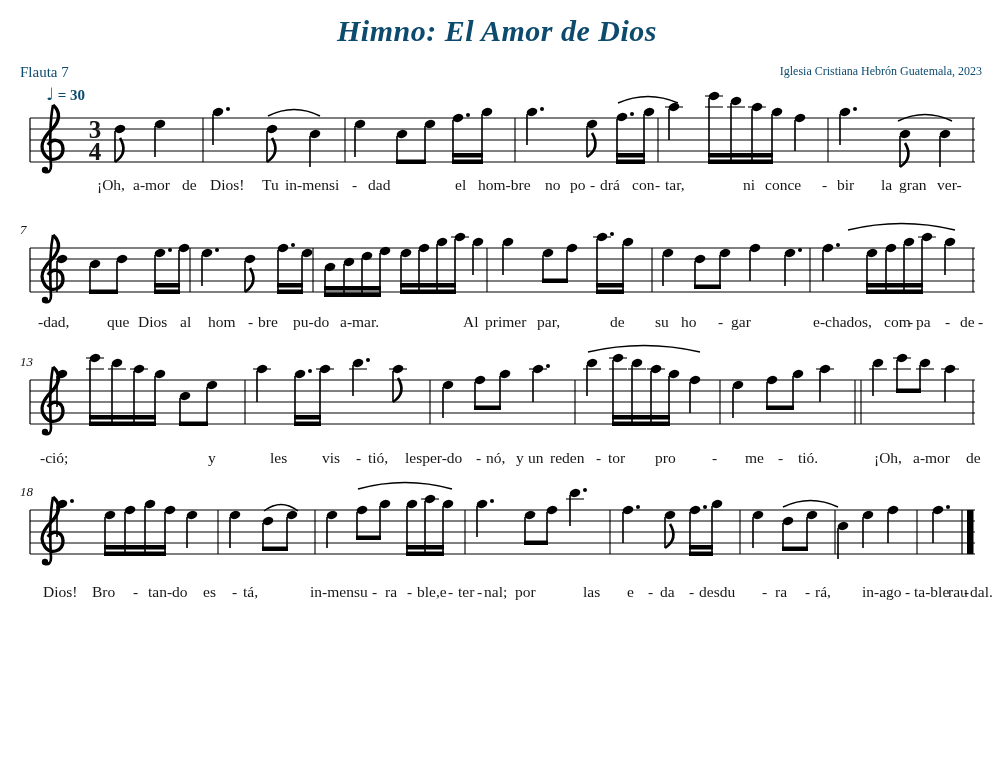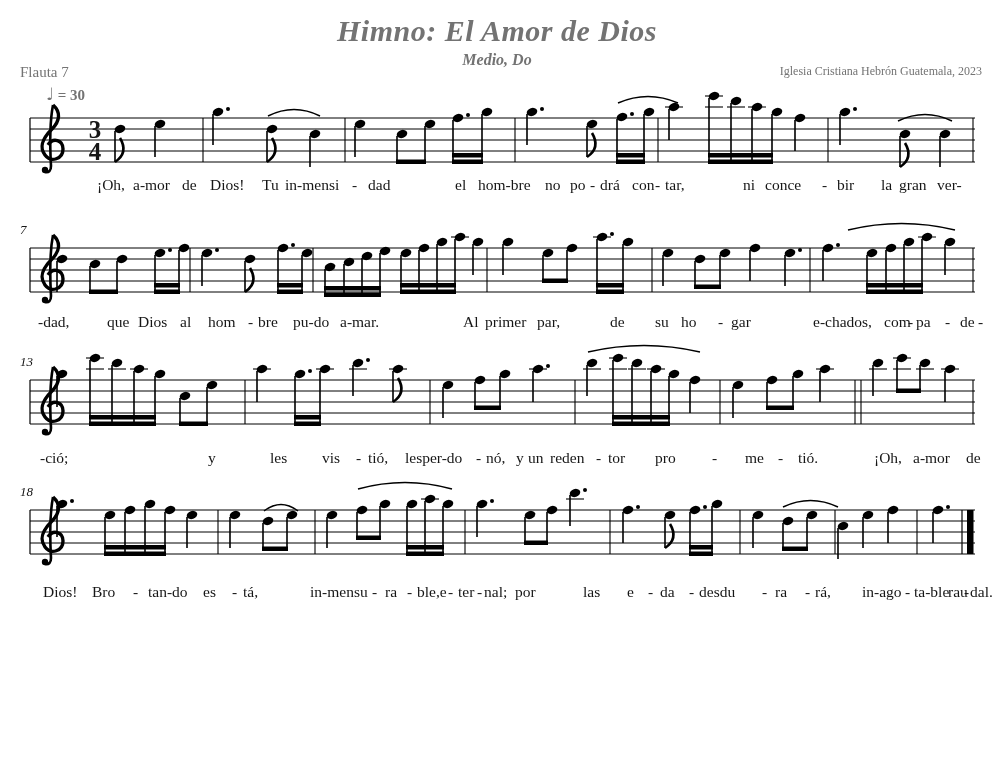--- a/index.html
+++ b/index.html
@@ -1,33 +1,32 @@
 <!DOCTYPE html>
 <html><head>
 <meta charset="utf-8">
 <style>
   html,body{margin:0;padding:0;background:#ffffff;}
   .page{position:relative;width:994px;height:768px;background:#fff;
-        font-family:"Liberation Serif",serif;color:#737373;overflow:hidden;border-radius:19px;}
+        font-family:"Liberation Serif",serif;color:#0c4a6e;overflow:hidden;border-radius:19px;}
   .title{position:absolute;top:14px;left:0;width:100%;text-align:center;
          font-size:30px;font-weight:bold;font-style:italic;letter-spacing:0.5px;}
   .subtitle{position:absolute;top:51px;left:0;width:100%;text-align:center;
          font-size:16px;font-weight:bold;font-style:italic;}
   .instrument{position:absolute;top:64px;left:20px;font-size:15px;}
   .attribution{position:absolute;top:64px;right:12px;font-size:12px;font-family:Liberation Serif, serif;}
   .tempo{position:absolute;top:84px;left:46px;font-size:15px;font-weight:bold;}
   .tempo .glyph{font-family:"DejaVu Sans",sans-serif;font-size:17px;}
   svg#score{position:absolute;top:0;left:0;}
 </style>
 </head>
 <body>
 
 <div class="page">
   <div class="title">Himno: El Amor de Dios</div>
-  <div class="subtitle">Medio, Do</div>
   <div class="instrument">Flauta 7</div>
   <div class="attribution">Iglesia Cristiana Hebrón Guatemala, 2023</div>
   <div class="tempo">
     <span class="glyph">♩</span>
     <span>= 30</span>
   </div>
   <svg id="score" width="994" height="768">
       <line x1="30" y1="118" x2="975" y2="118" stroke="#000000" stroke-width="1"></line>
       <line x1="30" y1="129" x2="975" y2="129" stroke="#000000" stroke-width="1"></line>
       <line x1="30" y1="140" x2="975" y2="140" stroke="#000000" stroke-width="1"></line>

